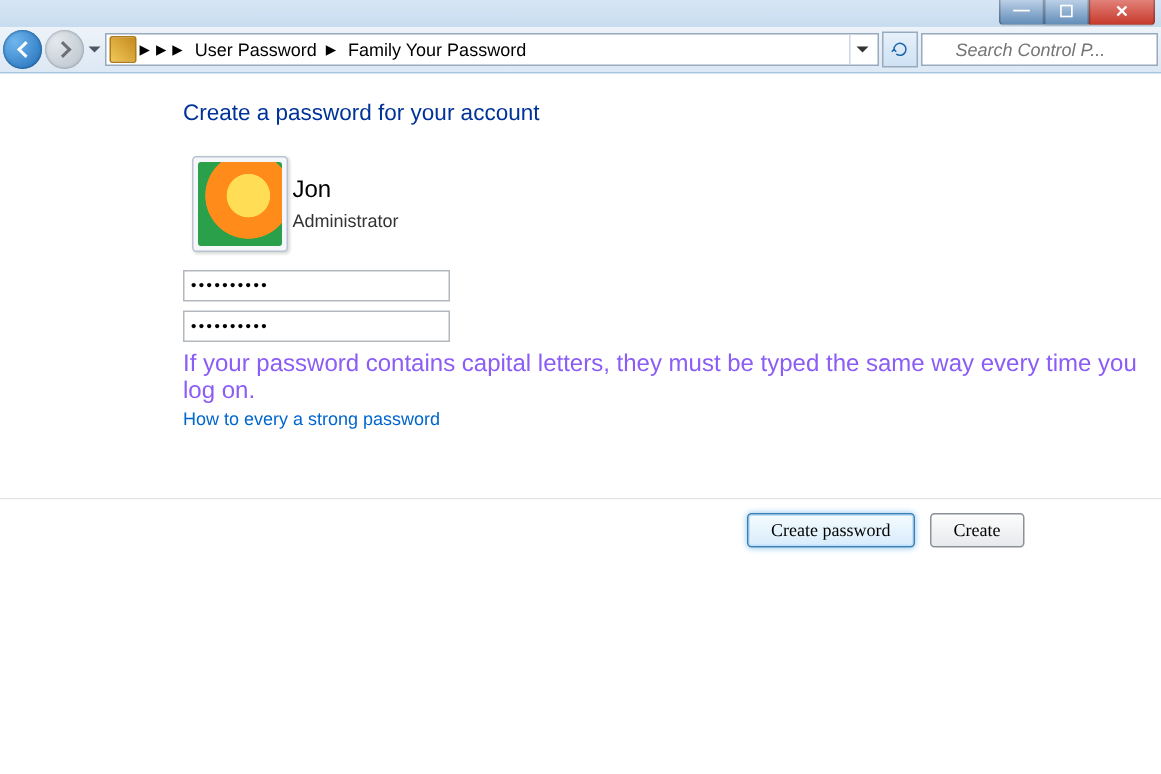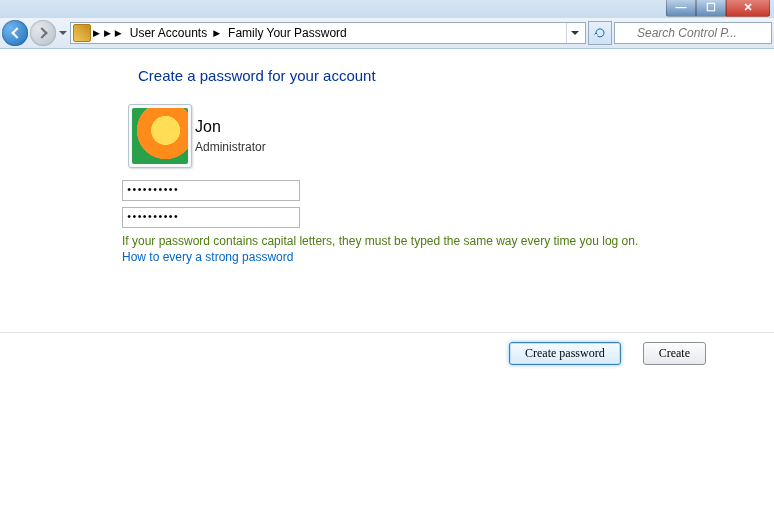--- a/index.html
+++ b/index.html
@@ -111,21 +111,20 @@
     }
     
     .content {
       position:absolute;
       top:48px; left:0; right:0; bottom:0;
       padding: 19px 0 0 122px;
     }
     .page-title{
       color:#003399;
       font-size:15px;
-      margin-left:16px;
     }
     .user-block{
       display:flex; align-items:center;
       gap:3px;
       margin: 20px 0 12px 6px;
     }
     .avatar-frame{
       width:56px;height:56px;
       border:1px solid #b8c3cf;
       border-radius:3px;
@@ -149,36 +148,36 @@
       display:block;
       margin-bottom:6px;
     }
     .hint-input{
       width:168px;
       border:1px solid #6aa2de;
       padding:2px 4px;
       font:12px "Segoe UI";
       color:#777;
     }
-    .info-text{ color:#4d7c0f; margin:4px 0 2px 0; font-size:12px;}
+    .info-text{ color:#8b5cf6; margin:4px 0 2px 0; font-size:16px;}
     .link{ color:#0066cc; cursor:pointer; font-size:12px; display:inline-block;}
     .section2{ margin-top:20px;}
     
     .footer-sep{
       position:absolute;
       left:0;right:0; top:332px;
       height:1px; background:#e2e5e8;
     }
     .footer{
       position:absolute;
       left:0;right:0; top:333px;
       height:40px;
       display:flex; justify-content:flex-end; align-items:center;
-      padding-right:68px;
-      gap:22px;
+      padding-right:91px;
+      gap:10px;
       background:#fff;
     }
     .btn{
       font:12px "Segoe UI";
       padding:3px 15px;
       border:1px solid #8b9198;
       border-radius:3px;
       background:linear-gradient(#fdfdfd,#e7e9ec);
     }
     .btn-primary{
@@ -201,21 +200,21 @@
 <div class="navbar">
   <div class="nav-back"></div>
   <div class="nav-fwd"></div>
   <div class="dropdown-caret"></div>
 
   <div class="address-bar">
     <div class="address-icon"></div>
     <span class="crumb-sep">▶</span>
     <span class="crumb-sep">▶</span>
     <span class="crumb-sep">▶</span>
-    <span class="crumb">User Accounts</span>
+    <span class="crumb">User Password</span>
     <span class="crumb-sep">▶</span>
     <span class="crumb">Family Your Password</span>
     <div class="address-tail">
       <div class="addr-caret"></div>
     </div>
   </div>
   <div class="refresh-btn">
     <svg viewBox="0 0 24 24">
         <path d="M4 12a8 8 0 1 1 3 6M4 12l-3 3M4 12l3 3"></path>
       </svg>

